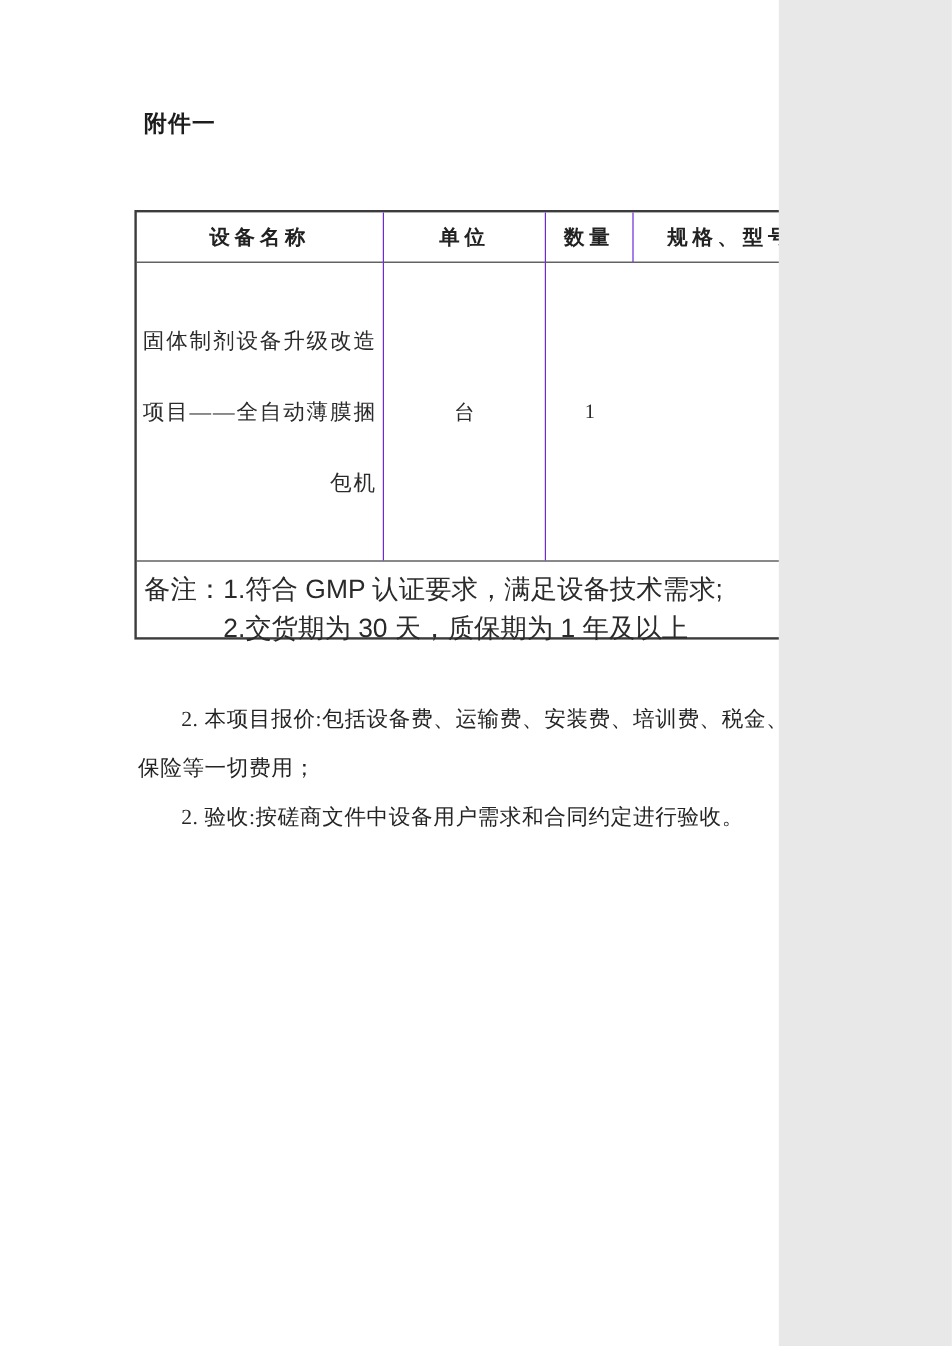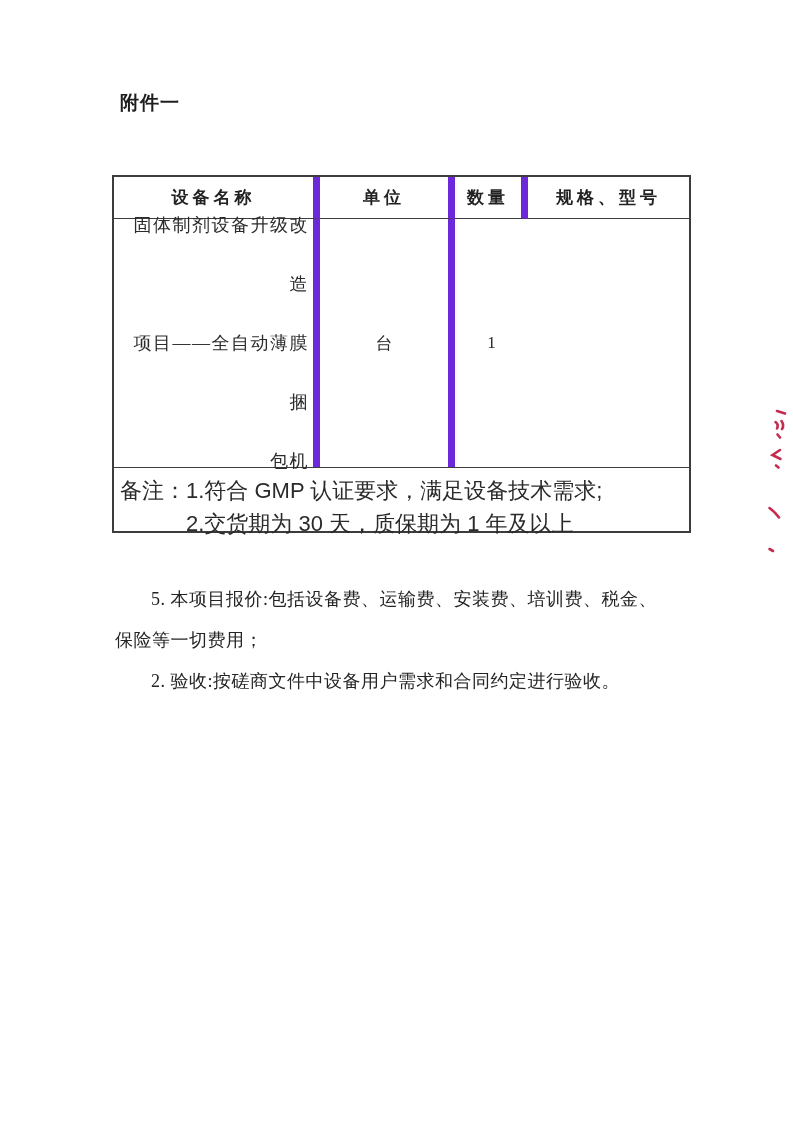--- a/index.html
+++ b/index.html
@@ -1,39 +1,39 @@
 <!DOCTYPE html>
 <html><head>
 <meta charset="utf-8">
 <style>
   html,body{margin:0;padding:0;background:#e8e8e8;}
   .page{
     position:relative;
-    width:793px;height:1122px;
+    width:649px;height:1122px;
     background:#ffffff;
     overflow:hidden;
     font-family:"Liberation Serif", serif;
     color:#2b2b2b;
   }
   .attachment-label{
     position:absolute;left:120px;top:90px;
     font-size:19px;font-weight:bold;letter-spacing:1px;color:#1d1d1d;
   }
   .doc-title{
     position:absolute;left:112px;top:136px;width:579px;
     text-align:center;font-size:18px;font-weight:bold;
     letter-spacing:0.5px;color:#1d1d1d;white-space:nowrap;
   }
   .req-table{
     position:absolute;left:112px;top:175px;width:579px;
     border:2px solid #3c3c3c;box-sizing:border-box;
     font-size:18px;
   }
   .row{display:grid;grid-template-columns:206px 135px 73px 161px;}
-  .cell{box-sizing:border-box;border-right:7px solid #6d28d9;}
+  .cell{box-sizing:border-box;border-right:1px solid #6d28d9;}
   .cell:last-child{border-right:none;}
   .thead .cell{
     height:42px;line-height:42px;text-align:center;
     font-weight:bold;letter-spacing:4px;font-size:17px;
     border-bottom:1px solid #3c3c3c;color:#222;
   }
   .tbody .cell{height:248px;}
   .cell-name{
     display:flex;align-items:center;justify-content:center;
     text-align:right;white-space:pre-line;line-height:59px;
@@ -87,21 +87,21 @@
       <div class="cell cell-qty">1</div>
     </div>
     <div class="remarks-row">
       <div class="remarks-label">备注：</div>
       <div class="remarks-text">1.符合 GMP 认证要求，满足设备技术需求;
 2.交货期为 30 天，质保期为 1 年及以上</div>
     </div>
   </div>
 
   <div class="notes">
-    <div class="note-item first">5. 本项目报价:包括设备费、运输费、安装费、培训费、税金、
+    <div class="note-item first">2. 本项目报价:包括设备费、运输费、安装费、培训费、税金、
 保险等一切费用；</div>
     <div class="note-item">2. 验收:按磋商文件中设备用户需求和合同约定进行验收。</div>
   </div>
 
   <svg class="red-ink" width="36" height="170" viewBox="0 0 36 170">
     <g fill="none" stroke-width="2.6" stroke-linecap="round" stroke="#c72b4e">
       <path d="M 19,13 l 8,2.5"></path>
       <path d="M 17.5,24 q 3.5,2.5 1.5,6.5"></path>
       <path d="M 23.5,23 q 3,4.5 0.5,8"></path>
       <path d="M 19.5,36.5 l 2.5,3"></path>

